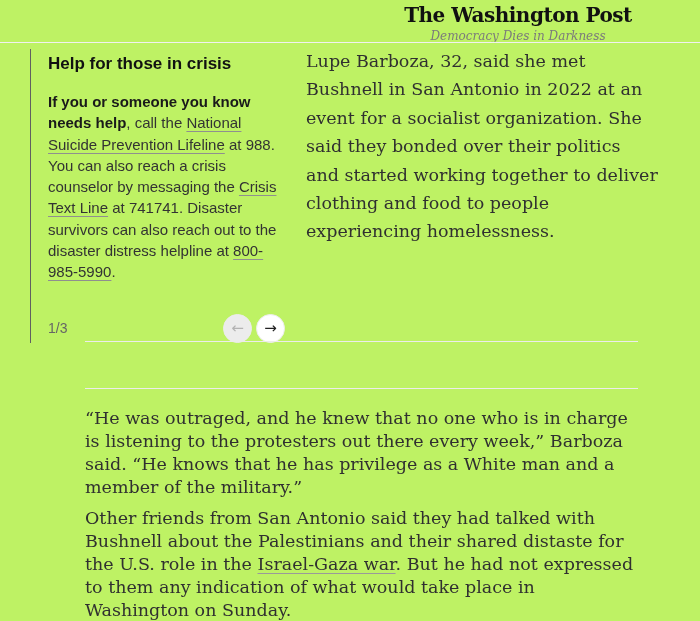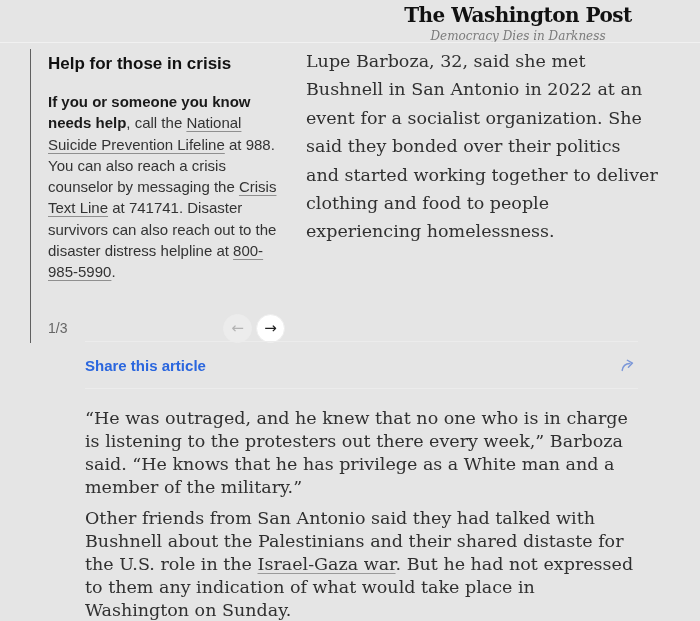--- a/index.html
+++ b/index.html
@@ -1,21 +1,21 @@
 <!DOCTYPE html>
 <html><head>
 <meta charset="utf-8">
 <style>
   * { margin: 0; padding: 0; box-sizing: border-box; }
   html, body { background: #ffffff; }
   .page {
     position: relative;
     width: 700px;
     height: 621px;
-    background: #e5e5e5;
+    background: #bef264;
     font-family: "Liberation Sans", sans-serif;
     overflow: hidden;
   }
 
   
   .masthead {
     position: absolute;
     left: 380px;
     top: 3px;
     width: 276px;
@@ -184,27 +184,18 @@
         <button class="circle-btn">
             <span>→</span>
           </button>
       </div>
     </div>
   </aside>
 
   <p class="intro">Lupe Barboza, 32, said she met Bushnell in San Antonio in 2022 at an event for a socialist organization. She said they bonded over their politics and started working together to deliver clothing and food to people experiencing homelessness.</p>
 
   <div class="divider top"></div>
-  <div class="share-row">
-    <a class="share-label">Share this article</a>
-    <span class="share-icon">
-      <svg viewBox="0 0 24 24" width="20" height="20" fill="none" stroke="#7b97d8" stroke-width="1.7" stroke-linecap="round" stroke-linejoin="round">
-        <path d="M5 18.5c.7-5.2 4-8.1 9.3-8.3"></path>
-        <path d="M11.2 6.3l6.2 3.4-4.9 5.1"></path>
-      </svg>
-    </span>
-  </div>
   <div class="divider bottom"></div>
 
   <p class="body-para p1">“He was outraged, and he knew that no one who is in charge is listening to the protesters out there every week,” Barboza said. “He knows that he has privilege as a White man and a member of the military.”</p>
   <p class="body-para p2"><span>Other friends from San Antonio said they had talked with Bushnell about the Palestinians and their shared distaste for the U.S. role in the </span><a class="body-link">Israel-Gaza war</a><span>. But he had not expressed to them any indication of what would take place in Washington on Sunday.</span></p>
 
 </div>
 
 </body></html>

